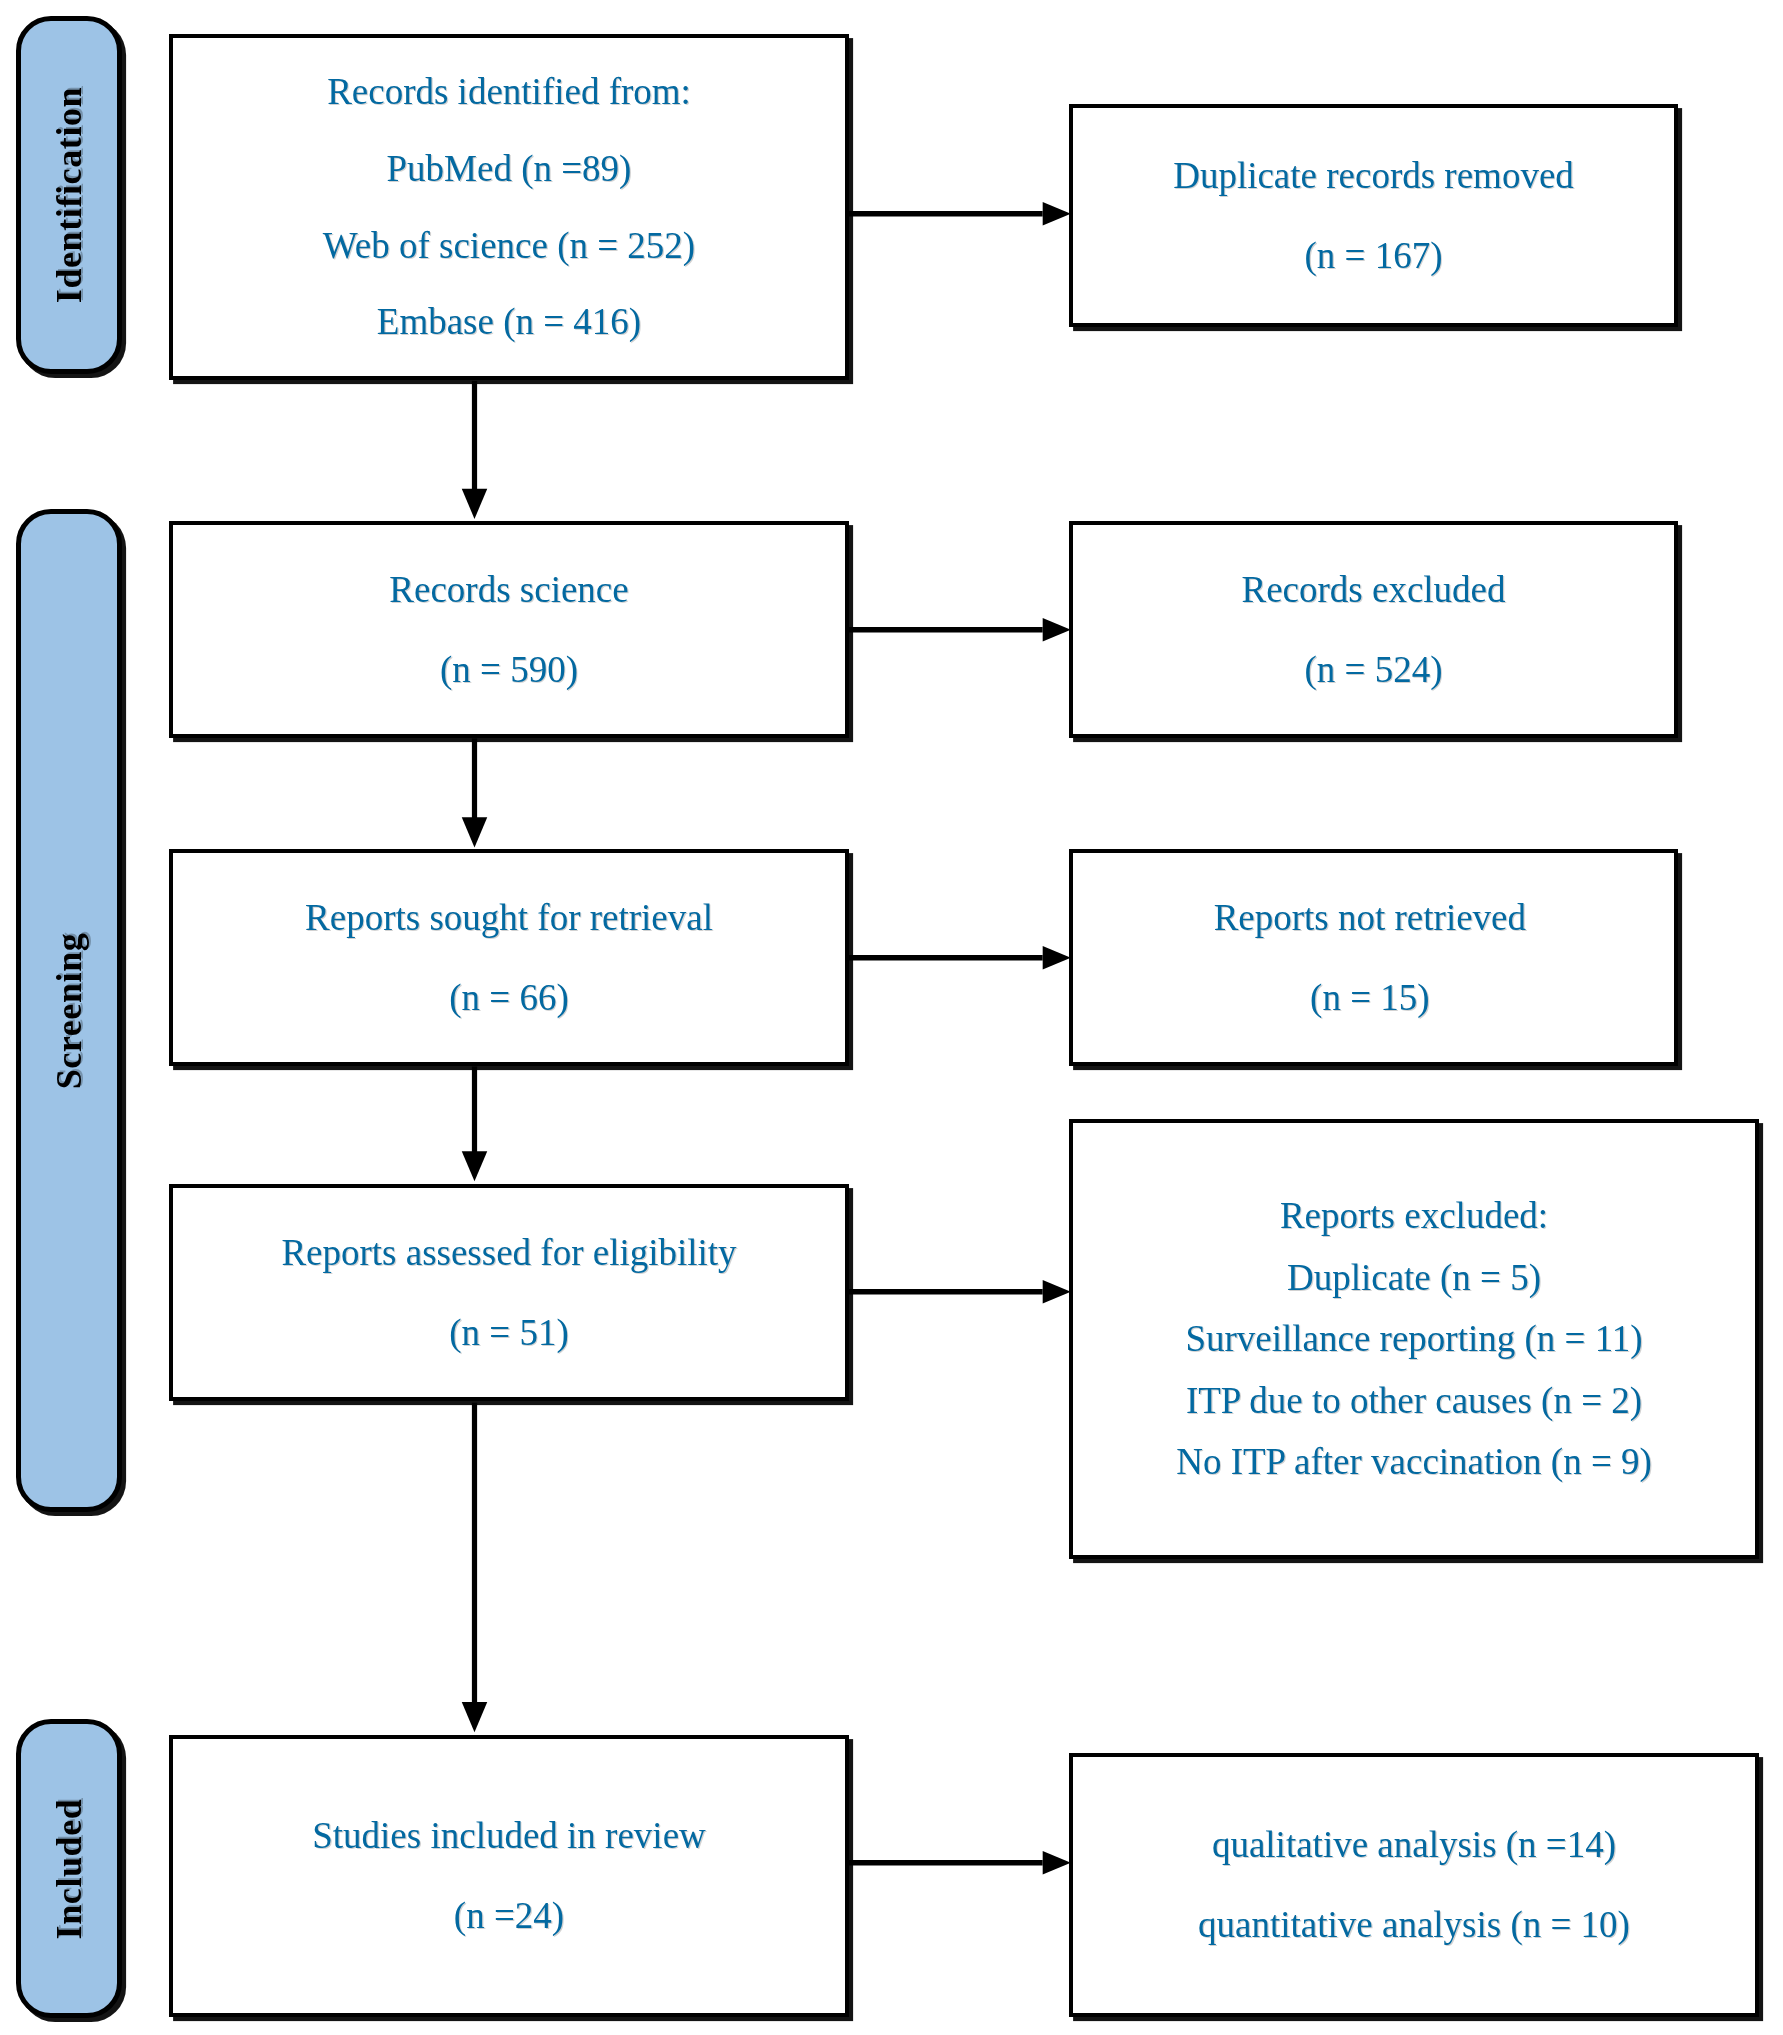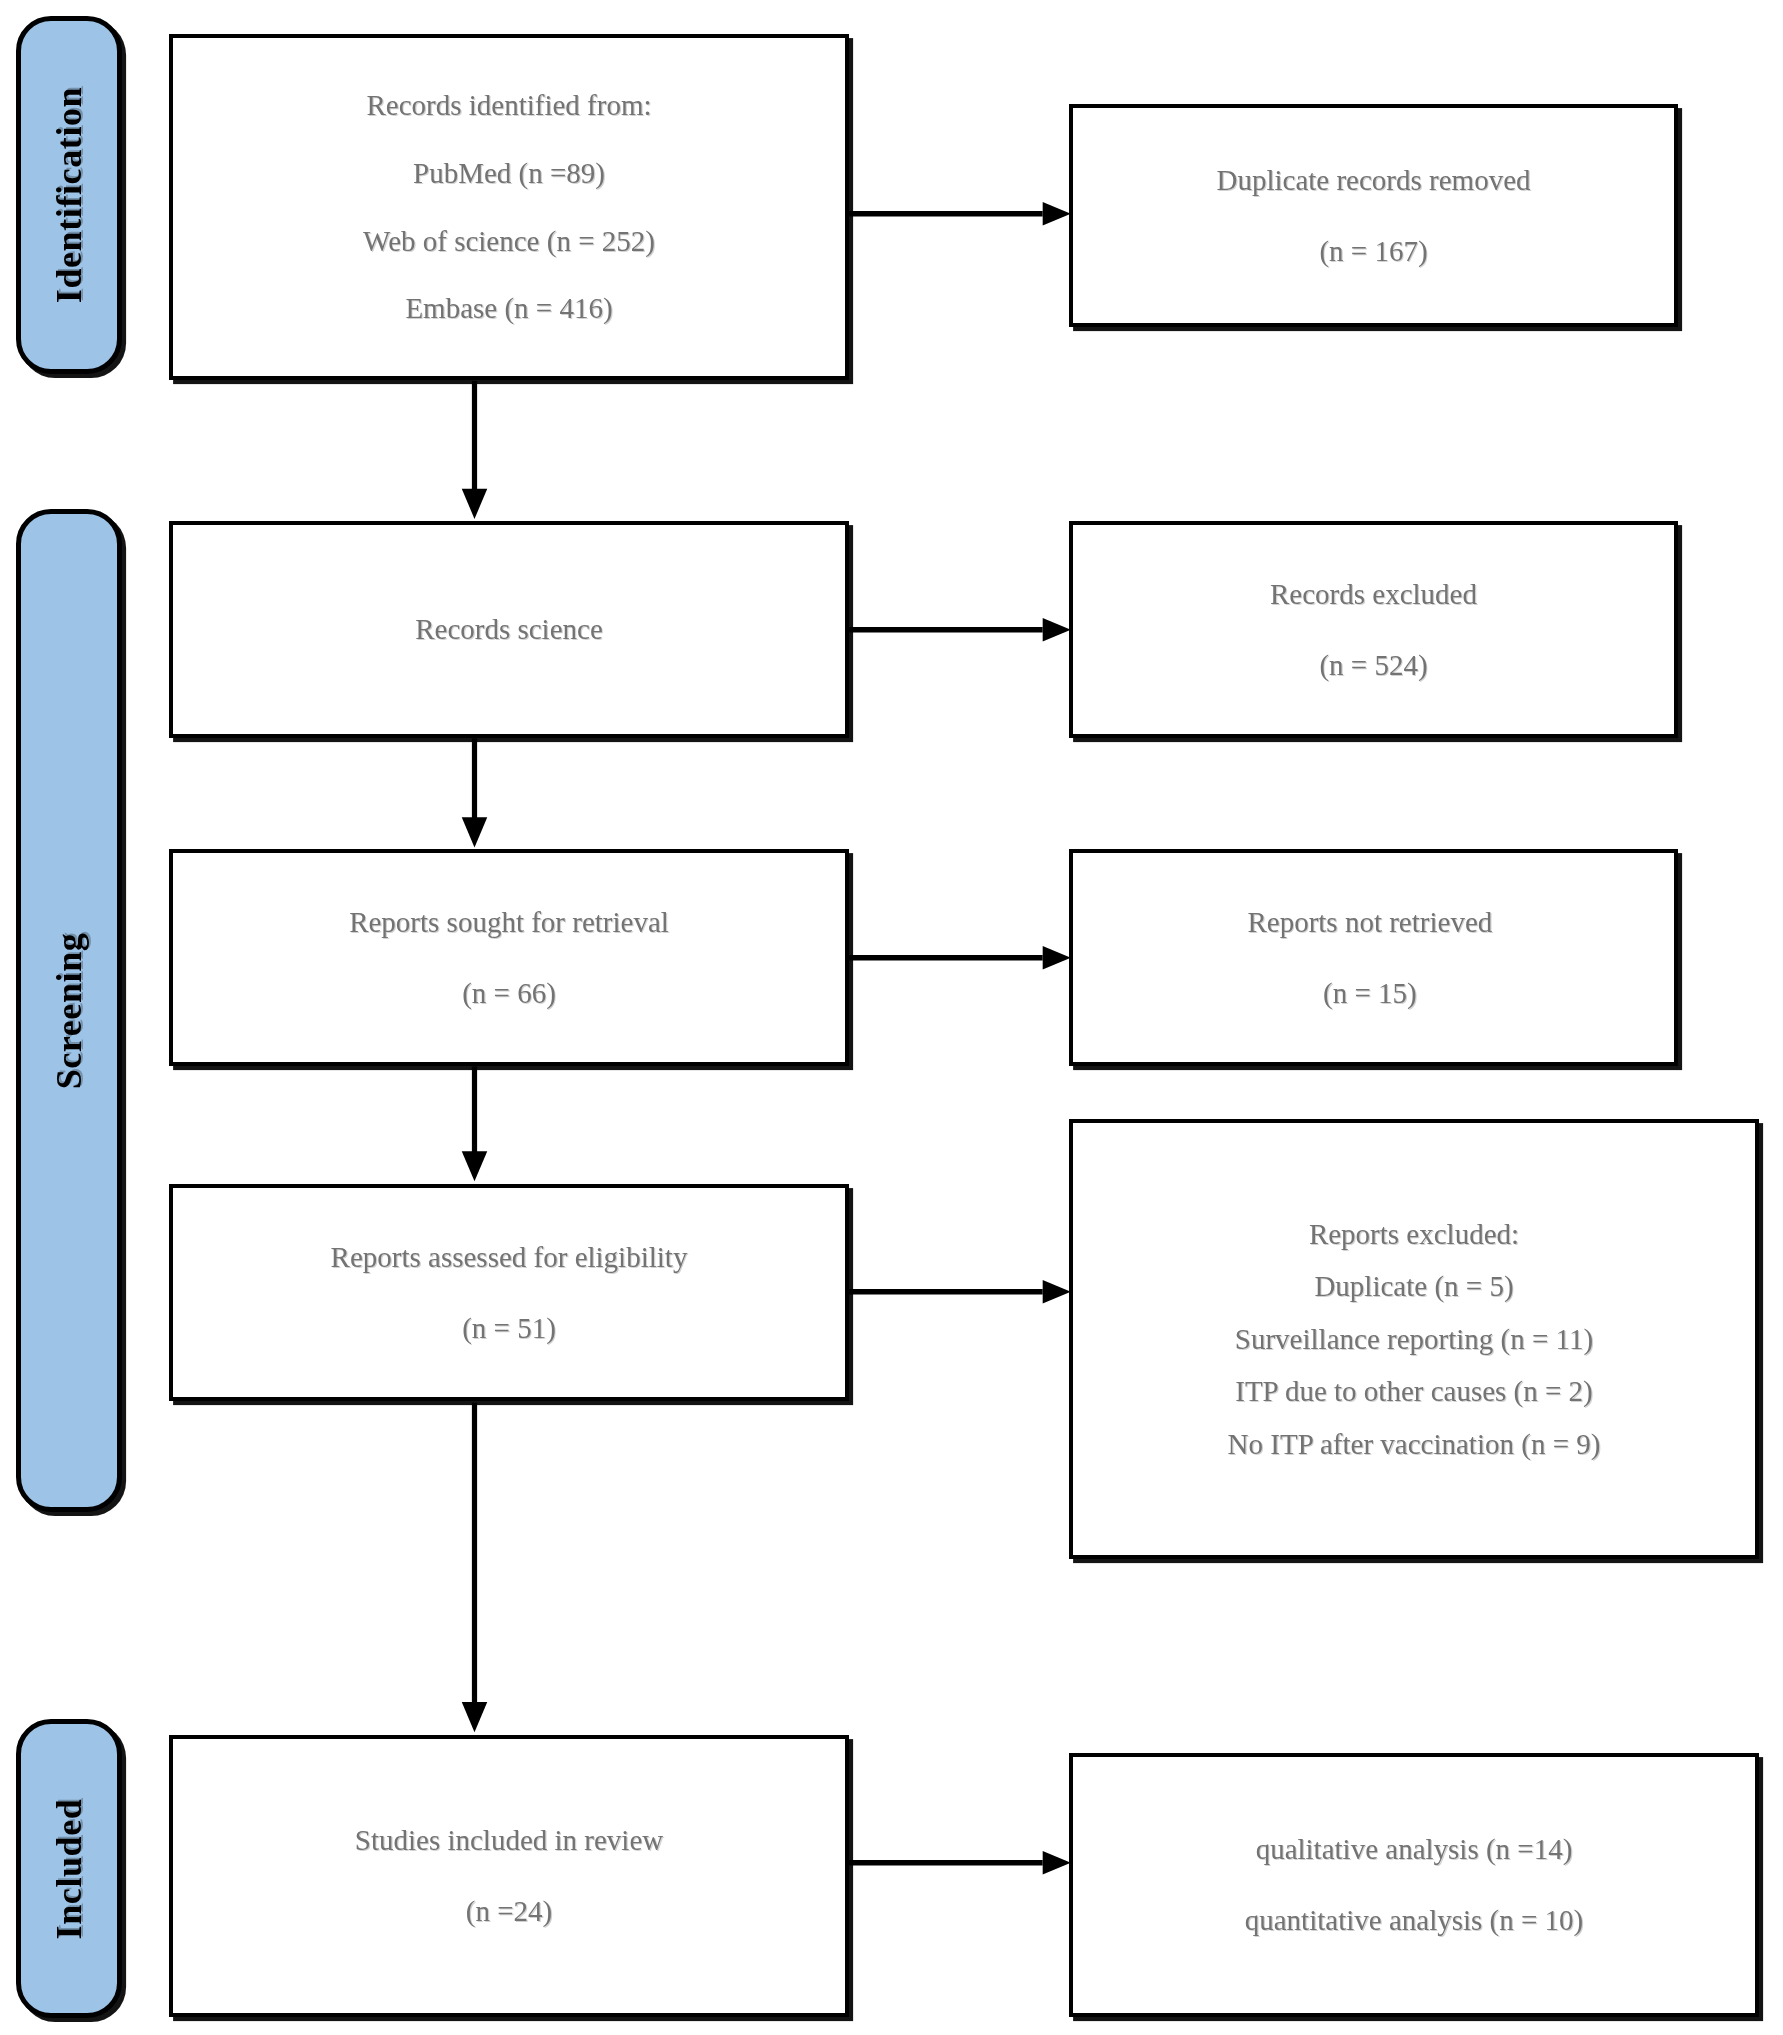--- a/index.html
+++ b/index.html
@@ -52,23 +52,23 @@
     display: flex;
     flex-direction: column;
     align-items: center;
     justify-content: center;
     padding: 10.6px 15.3px;
   }
   .flow-box .line {
     display: block;
     width: 100%;
     text-align: center;
-    font-size: 29px;
+    font-size: 37px;
     line-height: 1.12;
-    color: #737373;
+    color: #0369a1;
     white-space: nowrap;
     font-family: "Liberation Serif", "DejaVu Serif", serif;
     text-shadow: 1.2px 1.2px 0 rgba(0,0,0,0.18);
   }
   .flow-box.spaced .line { margin: 17.6px 0; }
   .flow-box.spaced-sm .line { margin: 10px 0; }
   .flow-box.two-line .line { margin: 19.4px 0; }
 
   
   .conn {
@@ -117,20 +117,21 @@
 
   <div class="conn" style="left:460px; top:380px; width:29px; height:141px;">
     <svg width="29" height="141" viewBox="0 0 50 240">
       <line x1="25" y1="0" x2="25" y2="192" stroke="#000" stroke-width="9"></line>
       <polygon points="3,186 47,186 25,238" fill="#000"></polygon>
     </svg>
   </div>
 
   <div class="flow-box two-line" style="left:169px; top:521px; width:680px; height:217px;">
     <span class="line">Records science</span>
+    <span class="line">(n = 590)</span>
   </div>
 
   <div class="flow-box two-line" style="left:1069px; top:521px; width:609px; height:217px;">
     <span class="line">Records excluded</span>
     <span class="line">(n = 524)</span>
   </div>
 
   <div class="conn" style="left:849px; top:618px; width:223px; height:23.5px;">
     <svg width="223" height="23.5" viewBox="0 0 380 40">
       <line x1="0" y1="20" x2="330" y2="20" stroke="#000" stroke-width="9"></line>

